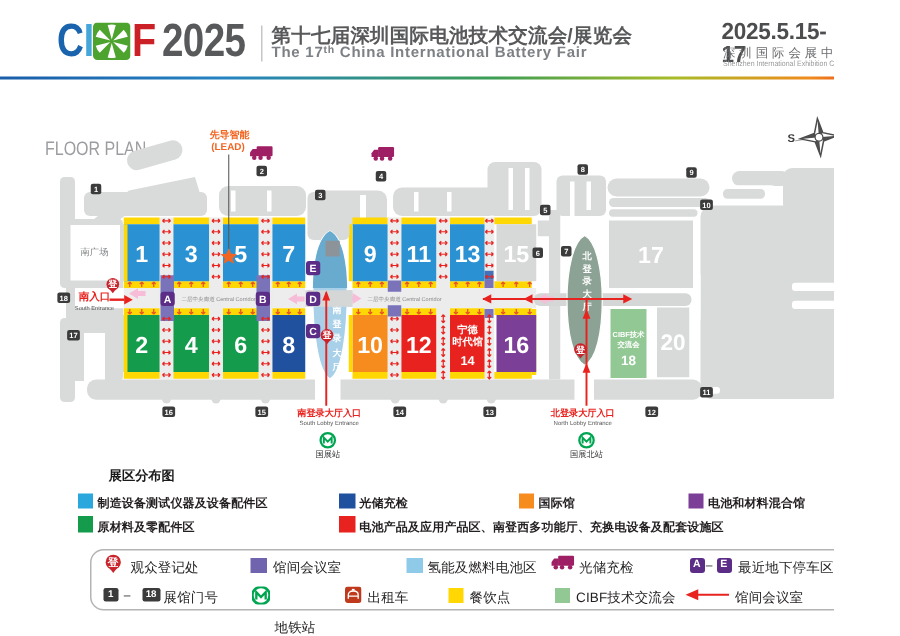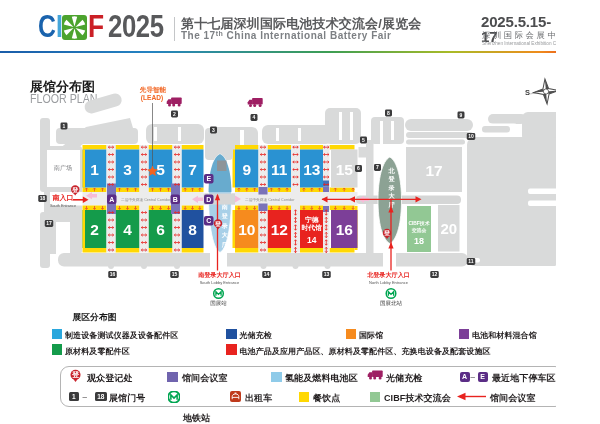--- a/index.html
+++ b/index.html
@@ -1,21 +1,21 @@
 <!DOCTYPE html>
 <html><head>
 <meta charset="utf-8">
 <style>
   html,body{margin:0;padding:0;}
   body{font-family:"Liberation Sans",sans-serif;}
   #page{position:relative;width:556px;height:424px;background:#ffffff;overflow:hidden;}
   .ab{position:absolute;}
   .sq{position:absolute;width:10.5px;height:10.5px;}
   .lt{position:absolute;font-size:8px;font-weight:bold;color:#231f20;white-space:nowrap;letter-spacing:0.1px;}
-  .bt{position:absolute;font-size:9px;font-weight:bold;color:#231f20;white-space:nowrap;letter-spacing:0.1px;}
+  .bt{position:absolute;font-size:9px;font-weight:normal;color:#231f20;white-space:nowrap;letter-spacing:0.1px;}
 </style>
 </head>
 <body>
 <div id="page">
 
   <div class="ab" style="left:38px;top:10.5px;font-weight:bold;font-size:31px;line-height:1;transform:scaleX(0.8);transform-origin:0 0;white-space:nowrap;"><span style="color:#1a63ad;">C</span><span style="color:#45a6da;">I</span></div>
 
   <svg class="ab" style="left:62px;top:14.5px;" width="25" height="25" viewBox="0 0 25 25">
     <rect x="0" y="0" width="25" height="25" rx="3" fill="#4ca32e"></rect>
     <g transform="translate(12.5,12.5)">
@@ -41,21 +41,20 @@
   <div class="ab" style="left:181px;top:30px;font-weight:bold;font-size:10px;color:#7d8084;letter-spacing:0.5px;white-space:nowrap;">The 17<span style="font-size:7px;vertical-align:3px;">th</span> China International Battery Fair</div>
 
   <div class="ab" style="left:481px;top:13.5px;font-weight:bold;font-size:15.5px;line-height:1;color:#4c4d4f;letter-spacing:-0.2px;transform:scaleX(0.97);transform-origin:0 0;">2025.5.15-17</div>
 
   <div class="ab" style="left:482px;top:30px;font-size:8.3px;color:#6a6c6f;letter-spacing:2.6px;white-space:nowrap;">深圳国际会展中心</div>
 
   <div class="ab" style="left:482px;top:39.5px;font-size:5.2px;color:#97999b;white-space:nowrap;transform:scaleX(0.9);transform-origin:0 0;">Shenzhen International Exhibition Center</div>
 
   <div class="ab" style="left:0;top:50.5px;width:600px;height:2.8px;background:linear-gradient(90deg,#1a5da9 0%,#2583c1 25%,#3d9e53 55%,#a9bb27 75%,#ef8b1c 90%,#e42320 100%);"></div>
 
-  <div class="ab" style="left:30px;top:78px;font-weight:bold;font-size:13px;color:#1a1a1a;letter-spacing:0px;">展馆分布图</div>
 
   <div class="ab" style="left:30px;top:91.5px;font-size:13px;color:#9b9da0;letter-spacing:0px;line-height:1;transform:scaleX(0.82);transform-origin:0 0;">FLOOR PLAN</div>
 <svg class="ab" style="left:0;top:0;" width="600" height="424" viewBox="0 0 600 424">
 <defs>
 <g id="ah">
           <path d="M-2.7,0 H2.7 M-2.7,0 l1.4,-1.2 M-2.7,0 l1.4,1.2 M2.7,0 l-1.4,-1.2 M2.7,0 l-1.4,1.2" stroke="#e8231f" stroke-width="0.8" fill="none"></path>
         </g>
 <g id="av">
           <path d="M0,-2.7 V2.7 M0,-2.7 l-1.2,1.4 M0,-2.7 l1.2,1.4 M0,2.7 l-1.2,-1.4 M0,2.7 l1.2,-1.4" stroke="#e8231f" stroke-width="0.8" fill="none"></path>
         </g>
@@ -707,21 +706,21 @@
 <div class="sq" style="left:345.5px;top:328.5px;background:#f68b1e;"></div>
 <div class="lt" style="left:359px;top:330px;">国际馆</div>
 
 <div class="sq" style="left:458.5px;top:328.5px;background:#7c3f98;"></div>
 <div class="lt" style="left:472px;top:330px;">电池和材料混合馆</div>
 
 <div class="sq" style="left:51.5px;top:344.3px;background:#149b4b;"></div>
 <div class="lt" style="left:65px;top:345.8px;">原材料及零配件区</div>
 
 <div class="sq" style="left:226px;top:344.3px;background:#e8231f;"></div>
-<div class="lt" style="left:239.5px;top:345.8px;">电池产品及应用产品区、原材料及零配件区、充换电设备及配套设施区</div>
+<div class="lt" style="left:239.5px;top:345.8px;">电池产品及应用产品区、南登西多功能厅、充换电设备及配套设施区</div>
 
 <div class="ab" style="left:60px;top:366px;width:502px;height:39px;border:1px solid #b4b4b4;border-radius:9px;"></div>
 
 <svg class="ab" style="left:68px;top:369px;" width="15" height="15" viewBox="-7.5 -5.8 15 15">
       <use href="#pin" transform="scale(1.2)"></use>
     </svg>
 <div class="bt" style="left:87px;top:372px;">观众登记处</div>
 
 <div class="sq" style="left:167px;top:371.5px;background:#7064ae;"></div>
 <div class="bt" style="left:182px;top:372px;">馆间会议室</div>

